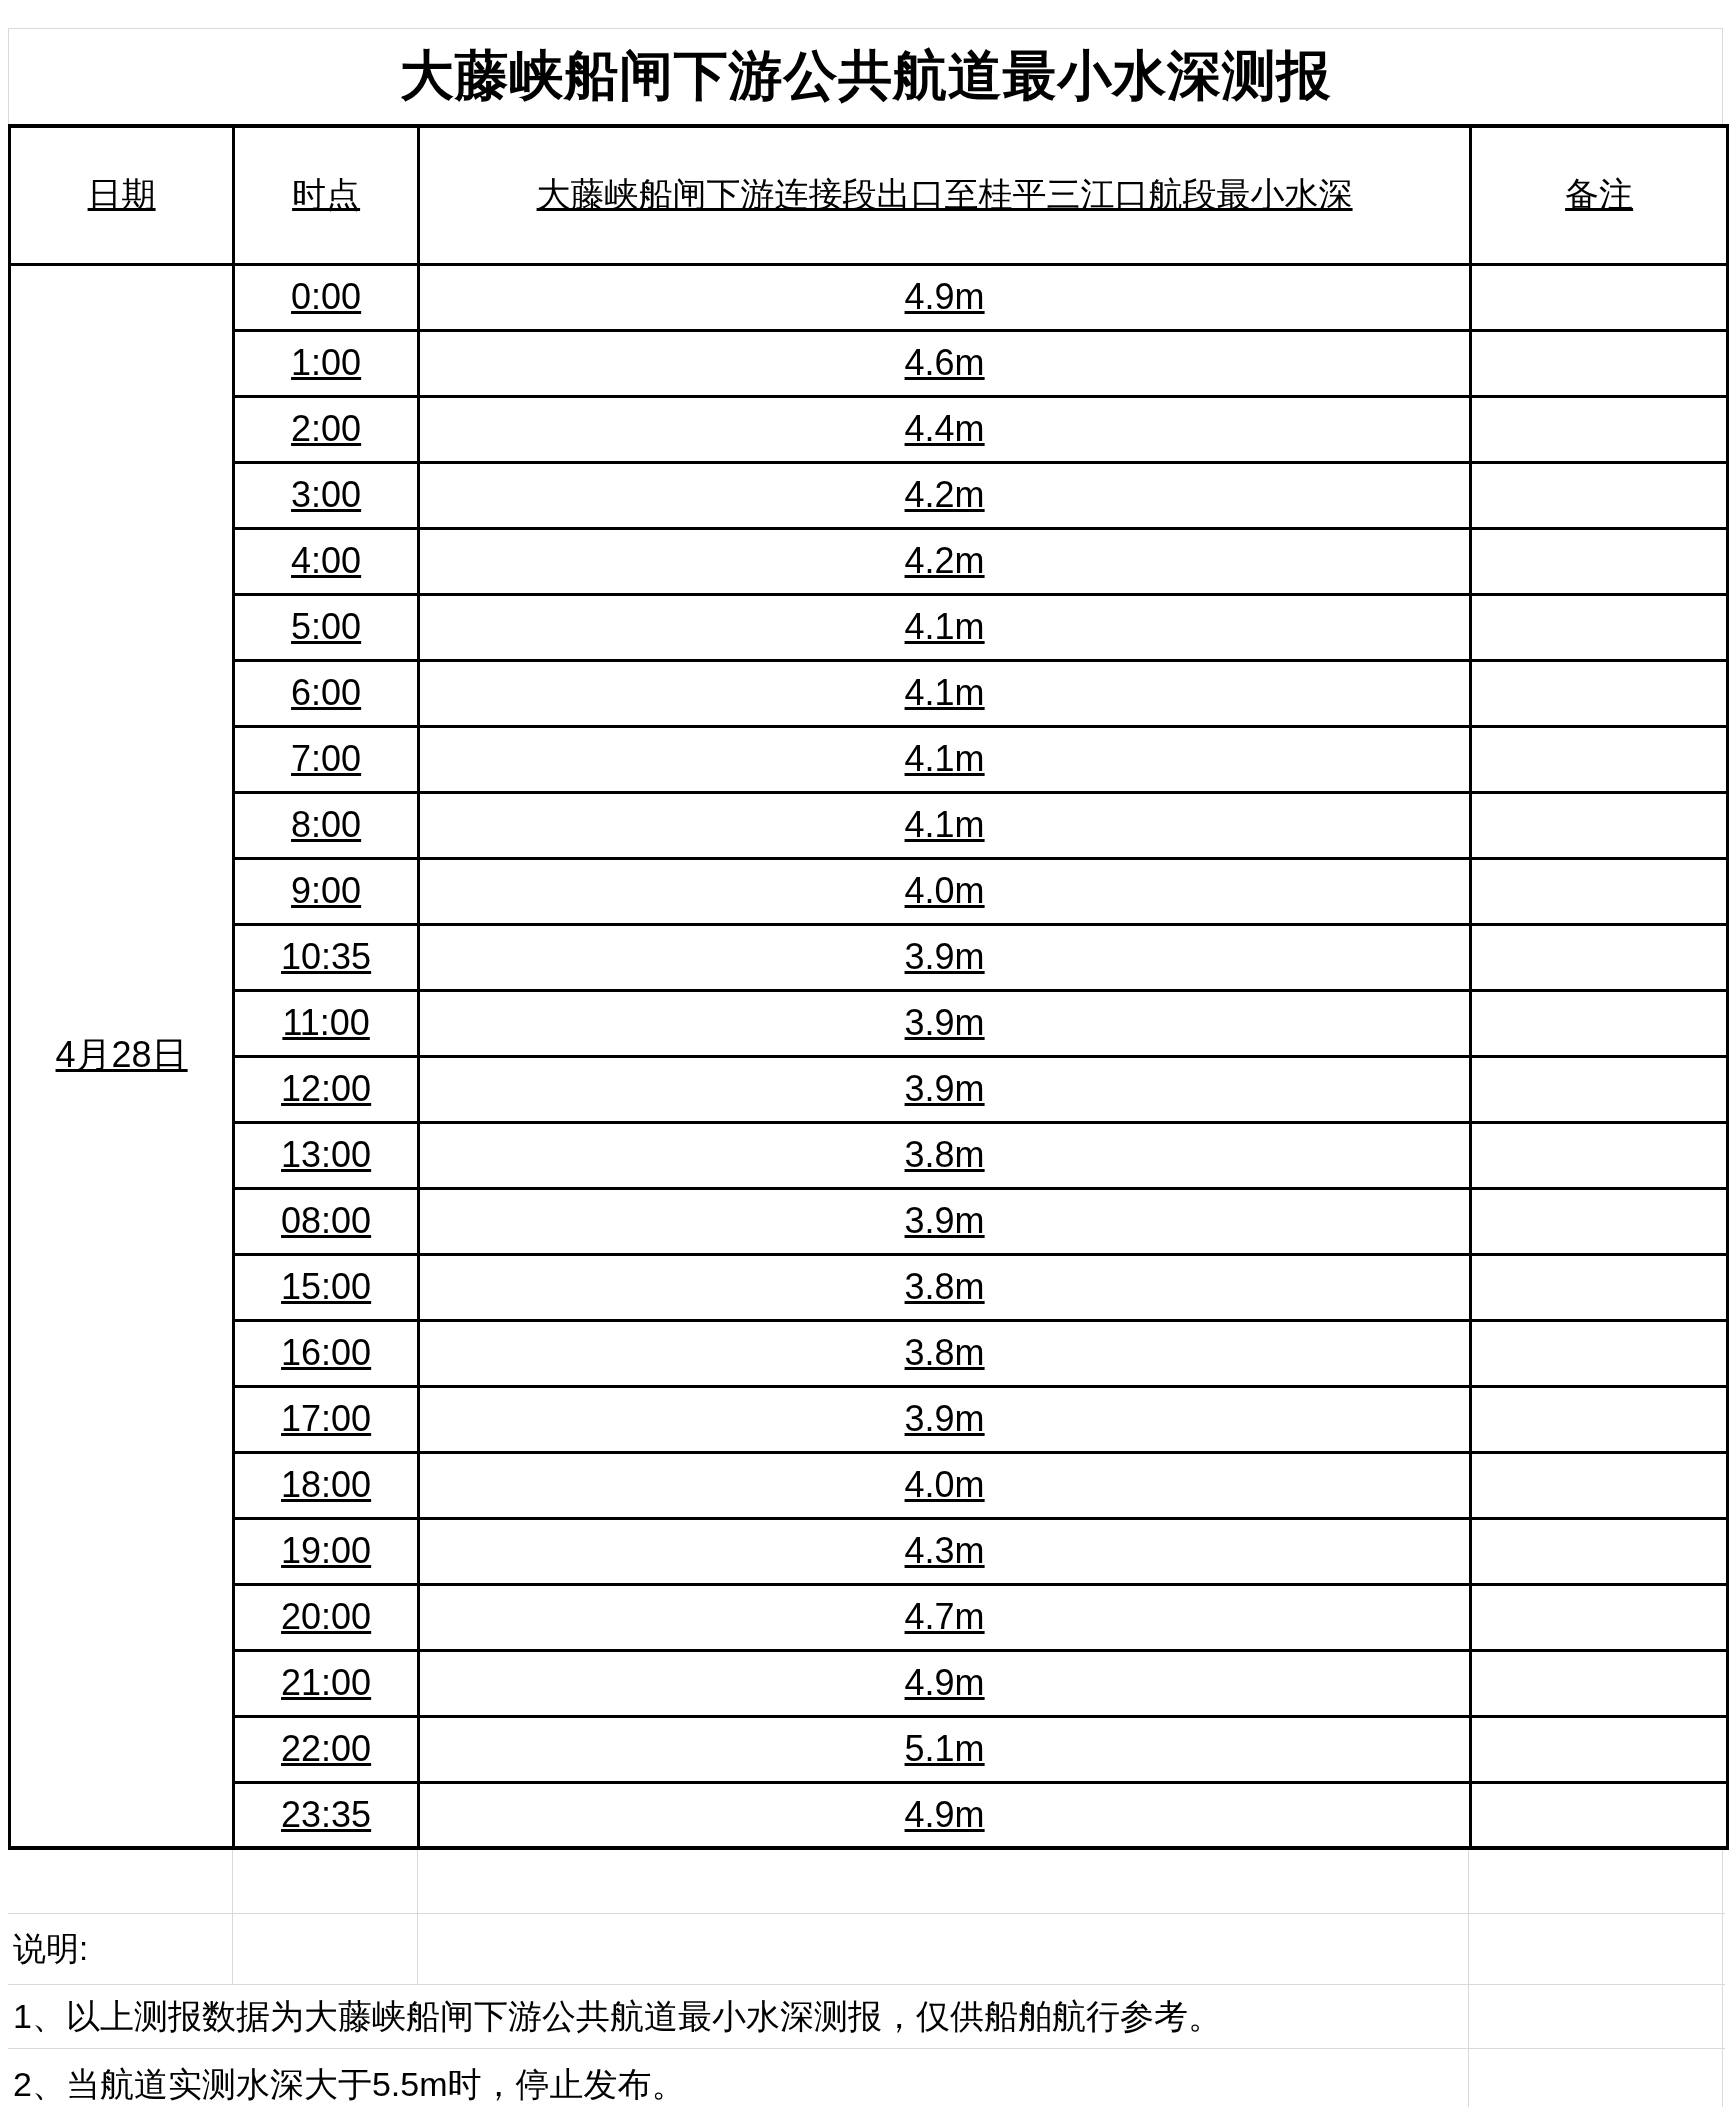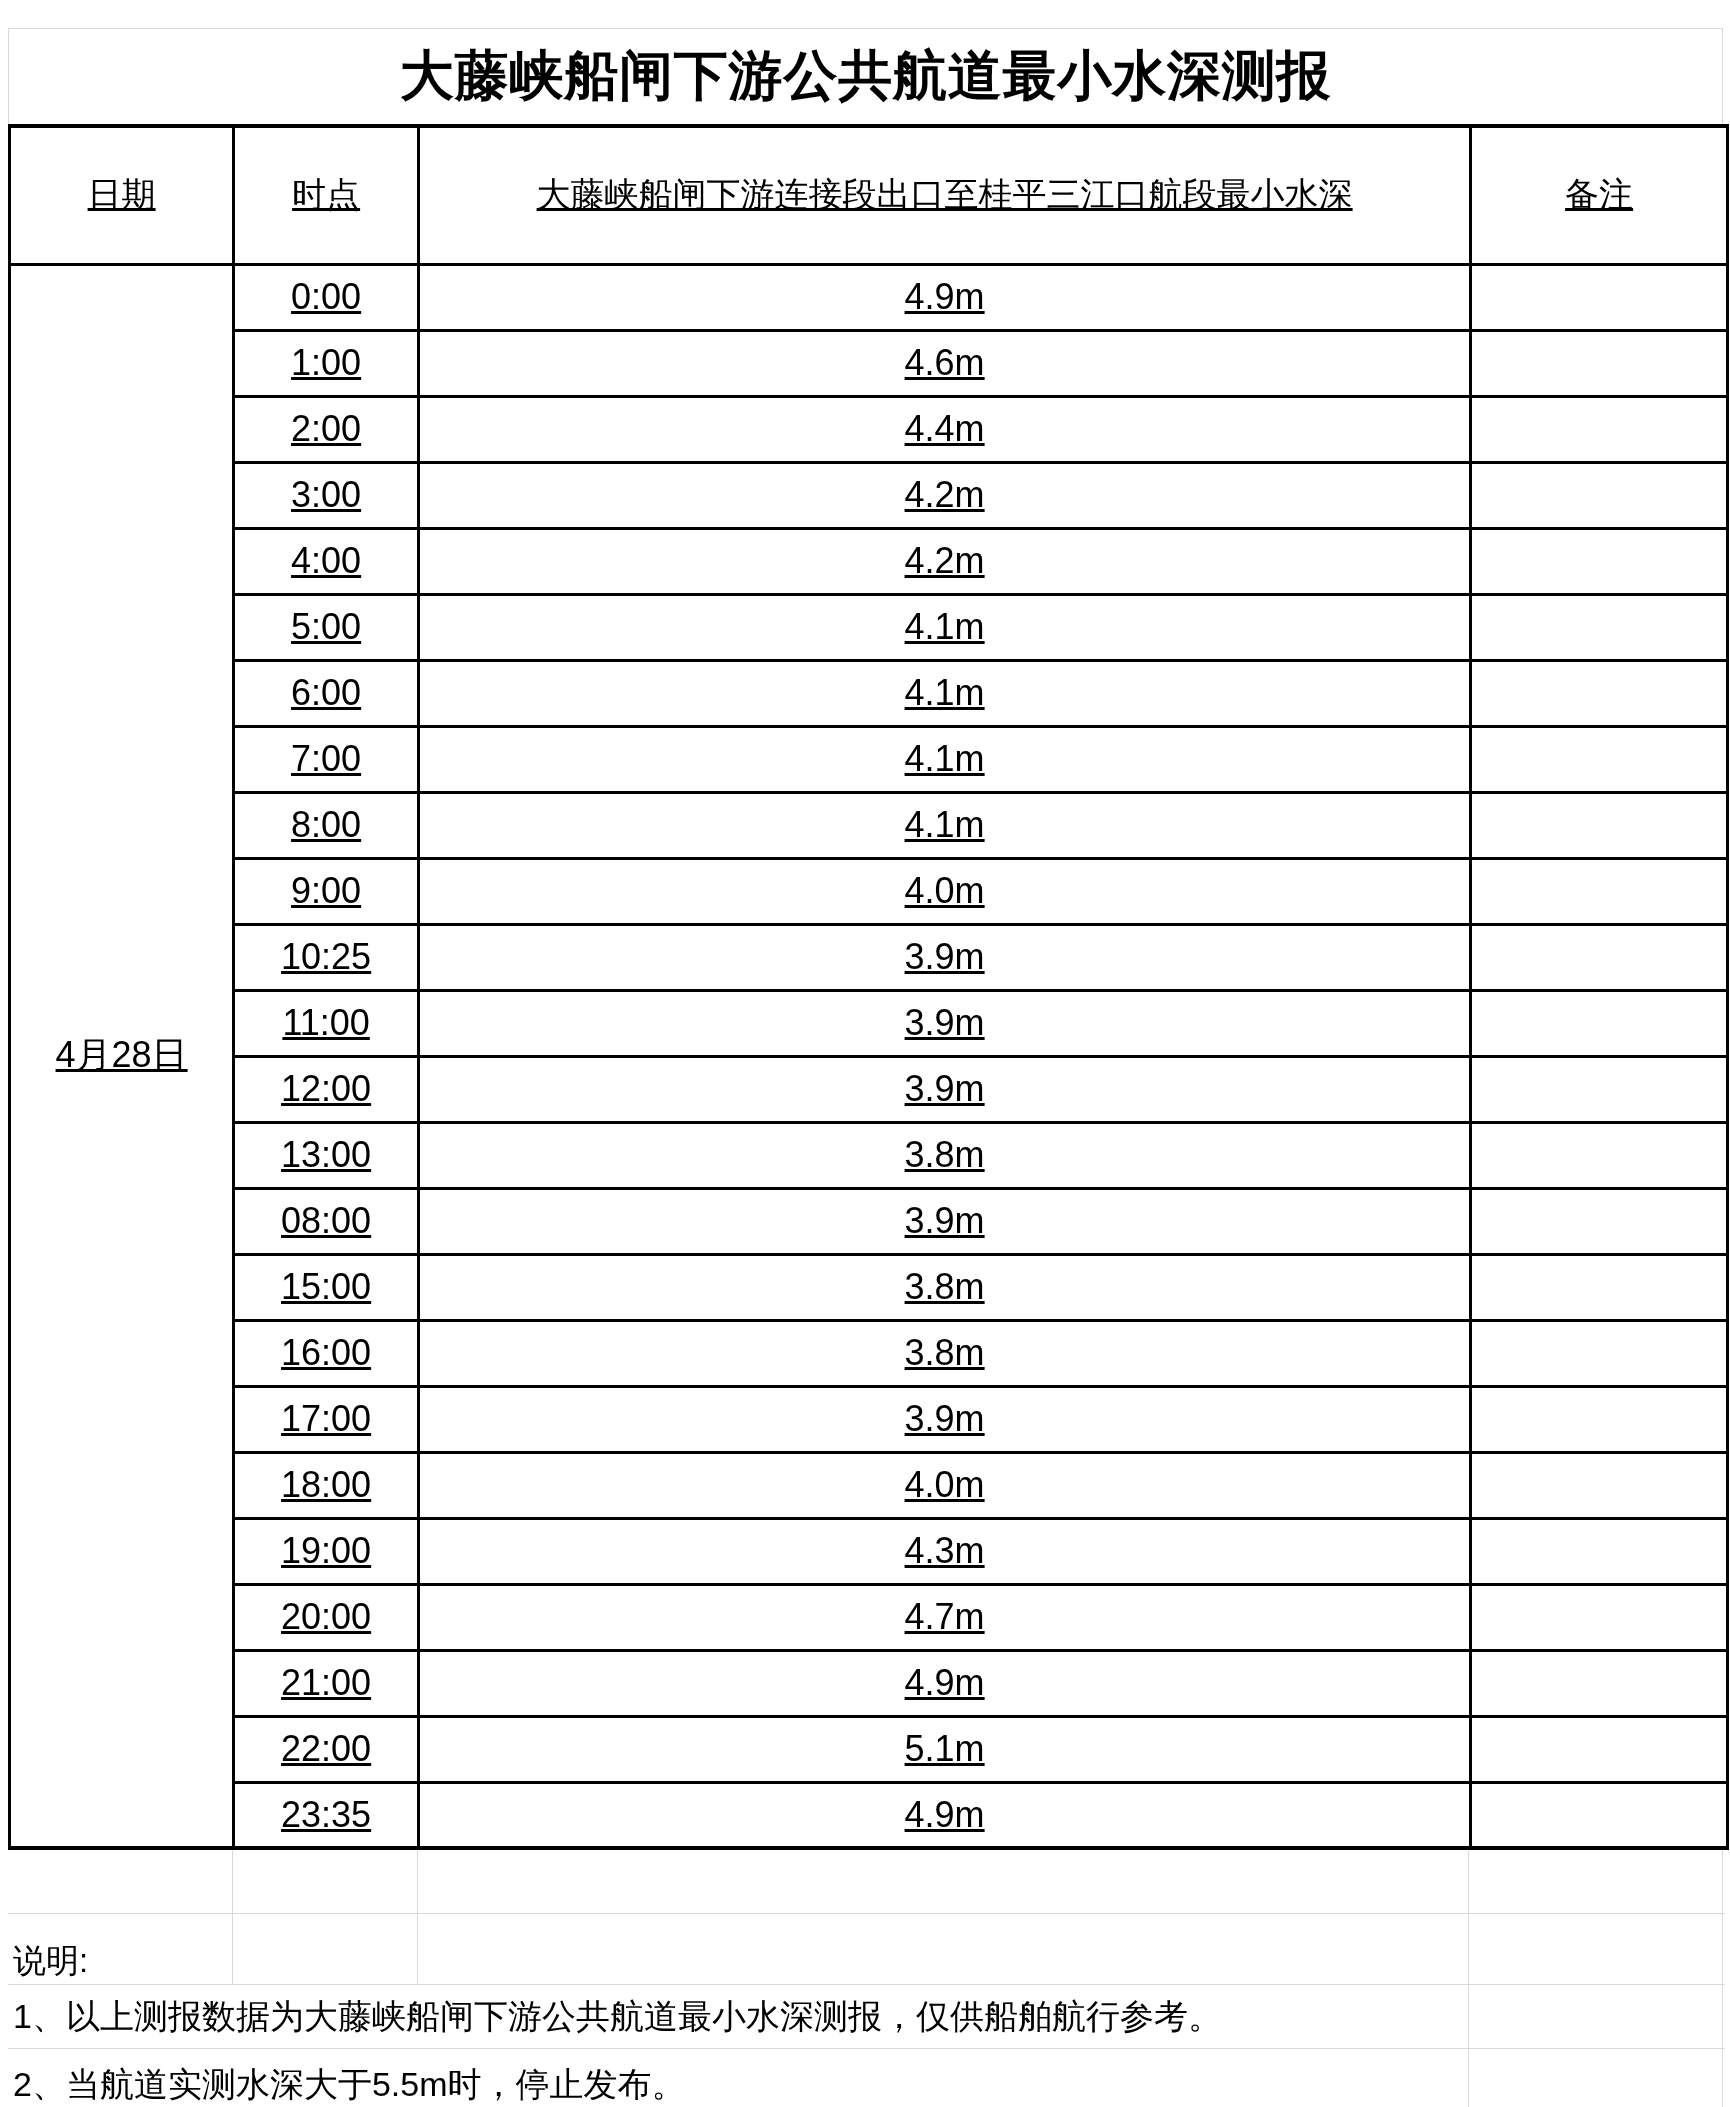--- a/index.html
+++ b/index.html
@@ -35,21 +35,21 @@
   
   .below{width:1717px;}
   .grid-row{
     position:relative;box-sizing:border-box;width:1717px;
     border-bottom:0.8px solid #d9d9d9;
     display:flex;align-items:center;
     font-size:34px;
   }
   .grid-row .pad{padding-left:4.9px;}
   .r-empty{height:64px;}
-  .r-label{height:71px;font-size:33px;align-items:flex-end;}
+  .r-label{height:71px;font-size:33px;}
   .r-note1{height:64px;}
   .r-note2{height:72px;}
   .vline{position:absolute;top:0;bottom:0;width:0.8px;background:#d9d9d9;}
   .v1{left:224px;}.v2{left:409px;}.v3{left:1460px;}.v4{left:1714px;}
   .note-text{white-space:nowrap;}
 </style>
 </head>
 <body>
 
 <div class="sheet">
@@ -117,21 +117,21 @@
           <td>8:00</td>
           <td>4.1m</td>
           <td></td>
         </tr>
         <tr class="datarow">
           <td>9:00</td>
           <td>4.0m</td>
           <td></td>
         </tr>
         <tr class="datarow">
-          <td>10:25</td>
+          <td>10:35</td>
           <td>3.9m</td>
           <td></td>
         </tr>
         <tr class="datarow">
           <td>11:00</td>
           <td>3.9m</td>
           <td></td>
         </tr>
         <tr class="datarow">
           <td>12:00</td>

